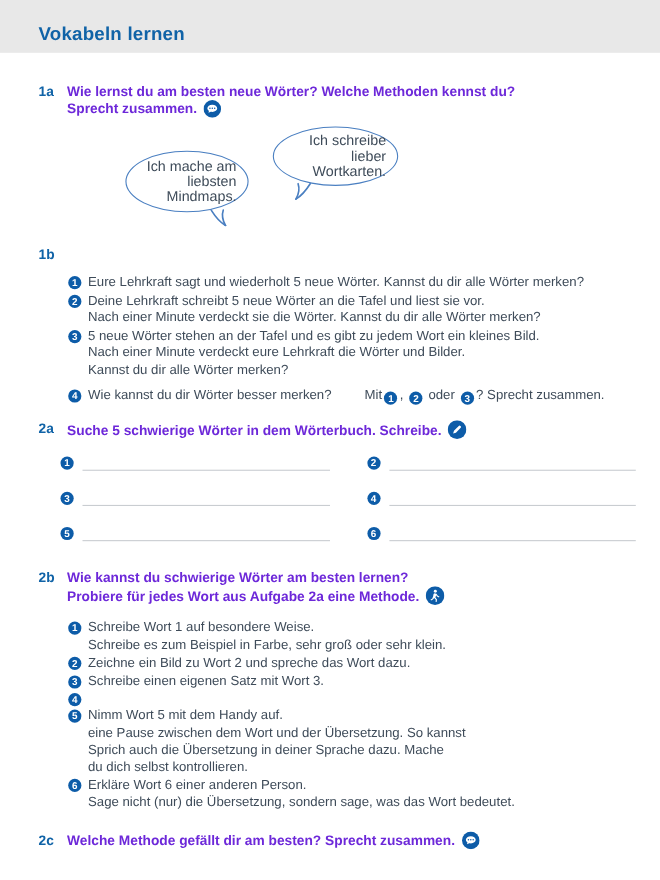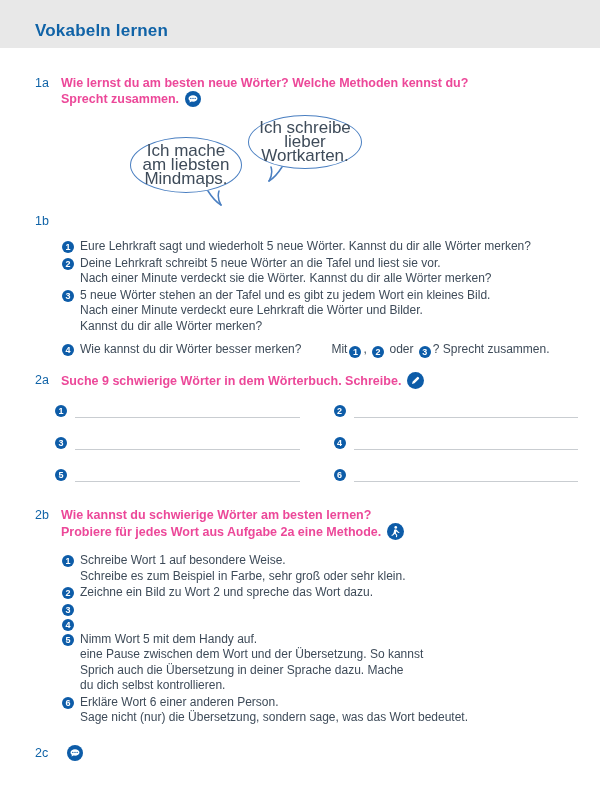--- a/index.html
+++ b/index.html
@@ -15,36 +15,36 @@
     background:#e8e8e8;height:48px;box-sizing:border-box;
     display:flex;align-items:flex-end;padding:0 0 7px 35px;
   }
   .header .title{
     color:#1063a7;font-size:17px;font-weight:bold;letter-spacing:.2px;
   }
 
   
   .task{display:flex;margin:0 22px 0 35px;}
   .task-num{
-    flex:none;width:26px;color:#1063a7;font-weight:normal;font-size:12.5px;line-height:16px;
+    flex:none;width:26px;color:#1063a7;font-weight:bold;font-size:12.5px;line-height:16px;
   }
   .task-head{
-    color:#ec4899;font-weight:bold;font-size:12.5px;line-height:16px;
+    color:#6d28d9;font-weight:bold;font-size:12.5px;line-height:16px;
   }
   .h-icon{vertical-align:-4px;margin-left:6px;}
 
   
   .bubble-zone{position:relative;height:102px;margin-top:4px;}
   .bubble{
     position:absolute;box-sizing:border-box;background:#fff;
     border:1.5px solid #4a7fc1;border-radius:50%;
-    display:flex;align-items:center;justify-content:center;text-align:center;
-    color:#3e4b59;font-size:17px;line-height:14px;padding:4px 10px;
-  }
-  .bubble-left{left:130px;top:26px;width:112px;height:56px;}
+    display:flex;align-items:center;justify-content:center;text-align:right;
+    color:#3e4b59;font-size:13px;line-height:14px;padding:4px 10px;
+  }
+  .bubble-left{left:114px;top:26px;width:112px;height:56px;}
   .bubble-right{left:248px;top:4px;width:114px;height:54px;}
   .tail{position:absolute;}
   .bubble-left .tail{right:18px;bottom:-14px;}
   .bubble-right .tail{left:18px;bottom:-14px;}
 
   
   .list{margin:10px 22px 0 62px;}
   .li{display:flex;gap:6px;margin-bottom:1px;}
   .badge{
     flex:none;display:inline-block;width:12px;height:12px;border-radius:50%;
@@ -61,21 +61,21 @@
   
   .blank-grid{
     display:grid;grid-template-columns:1fr 1fr;column-gap:34px;row-gap:18px;
     margin:15px 22px 0 55px;
   }
   .blank{display:flex;align-items:flex-end;gap:8px;}
   .blank .badge{margin-bottom:1px;}
   .writeline{flex:1;height:13px;border-bottom:1px solid #c9cdd1;}
 
   .sp-1a{margin-top:27px;}
-  .sp-1b{flex-direction:column;}
+  .sp-1b{margin-top:10px;flex-direction:column;}
   .sp-2a{margin-top:14px;}
   .sp-2b{margin-top:25px;}
   .sp-2c{margin-top:19px;}
 </style>
 </head>
 <body>
 
 <div class="page">
 
   <div class="header">
@@ -144,21 +144,21 @@
     <div class="li li-gap">
       <span class="badge">4</span>
       <span class="txt">
         <span>Wie kannst du dir Wörter besser merken?</span><span class="mit-part"><span>Mit</span><span class="badge inline-badge">1</span><span>,</span> <span class="badge inline-badge">2</span> <span>oder</span> <span class="badge inline-badge">3</span><span>? Sprecht zusammen.</span></span>
       </span>
     </div>
   </div>
 
   <div class="task sp-2a">
     <span class="task-num">2a</span>
-    <span class="task-head"><span>Suche 9 schwierige Wörter in dem Wörterbuch. Schreibe.</span><svg class="h-icon" width="17" height="17" viewBox="0 0 20 20">
+    <span class="task-head"><span>Suche 5 schwierige Wörter in dem Wörterbuch. Schreibe.</span><svg class="h-icon" width="17" height="17" viewBox="0 0 20 20">
           <circle cx="10" cy="10" r="10" fill="#0d5ca8"></circle>
           <path d="M5.8 14.2l.9-3 5.1-5.1a1.25 1.25 0 0 1 1.8 0l.3.3a1.25 1.25 0 0 1 0 1.8l-5.1 5.1-3 .9z" fill="#fff"></path>
         </svg></span>
   </div>
 
   <div class="blank-grid">
     <div class="blank">
       <span class="badge">1</span>
       <span class="writeline"></span>
     </div>
@@ -205,20 +205,23 @@
       </span>
     </div>
     <div class="li">
       <span class="badge">2</span>
       <span class="txt">
         <span class="line">Zeichne ein Bild zu Wort 2 und spreche das Wort dazu.</span>
       </span>
     </div>
     <div class="li">
       <span class="badge">3</span>
+      <span class="txt">
+        <span class="line">Schreibe einen eigenen Satz mit Wort 3.</span>
+      </span>
     </div>
     <div class="li">
       <span class="badge">4</span>
       <span class="txt">
       </span>
     </div>
     <div class="li">
       <span class="badge">5</span>
       <span class="txt">
         <span class="line">Nimm Wort 5 mit dem Handy auf.</span>
@@ -231,21 +234,21 @@
       <span class="badge">6</span>
       <span class="txt">
         <span class="line">Erkläre Wort 6 einer anderen Person.</span>
         <span class="line">Sage nicht (nur) die Übersetzung, sondern sage, was das Wort bedeutet.</span>
       </span>
     </div>
   </div>
 
   <div class="task sp-2c">
     <span class="task-num">2c</span>
-    <span class="task-head"><svg class="h-icon" width="16" height="16" viewBox="0 0 20 20">
+    <span class="task-head"><span>Welche Methode gefällt dir am besten? Sprecht zusammen.</span><svg class="h-icon" width="16" height="16" viewBox="0 0 20 20">
           <circle cx="10" cy="10" r="10" fill="#0d5ca8"></circle>
           <path d="M4.4 9.3c0-2.3 2.5-4.1 5.6-4.1s5.6 1.8 5.6 4.1-2.5 4.1-5.6 4.1c-.6 0-1.2-.1-1.8-.2l-2.6 1.3.6-2.2c-1.1-.7-1.8-1.8-1.8-3z" fill="#fff"></path>
           <circle cx="7.3" cy="9.3" r=".85" fill="#0d5ca8"></circle>
           <circle cx="10" cy="9.3" r=".85" fill="#0d5ca8"></circle>
           <circle cx="12.7" cy="9.3" r=".85" fill="#0d5ca8"></circle>
         </svg></span>
   </div>
 
 </div>
 

